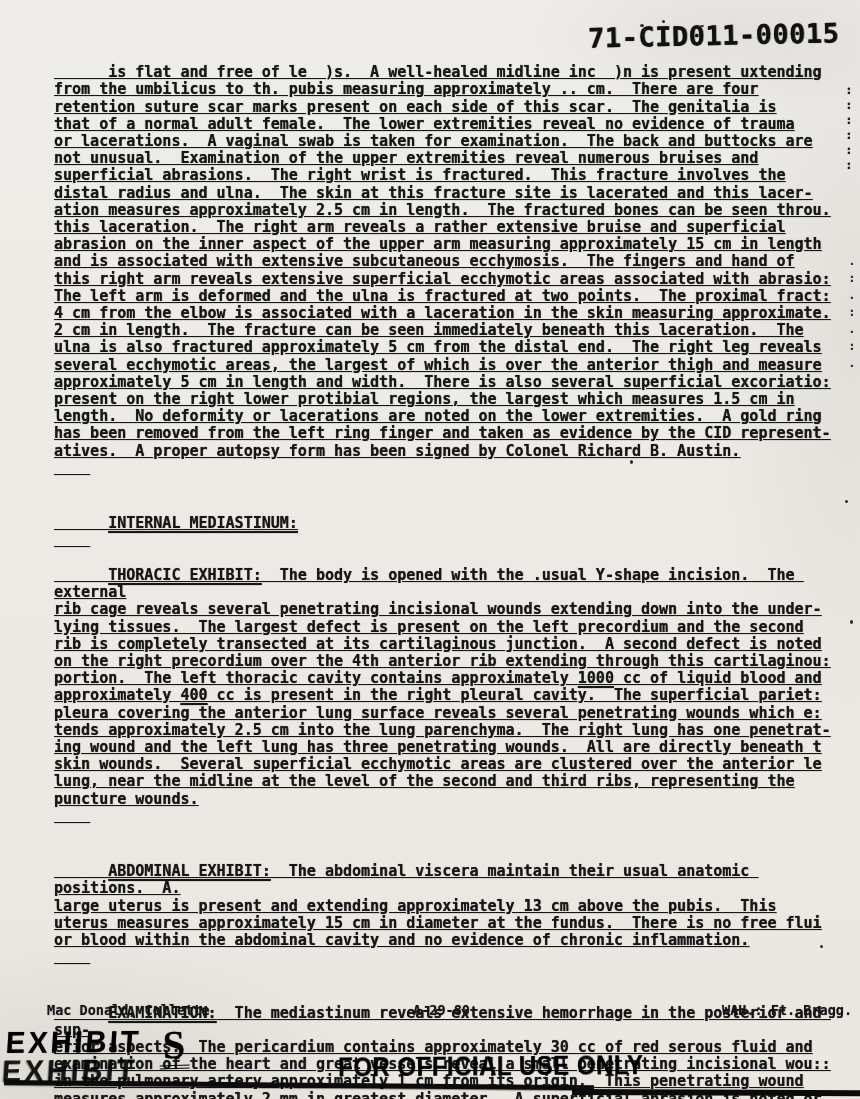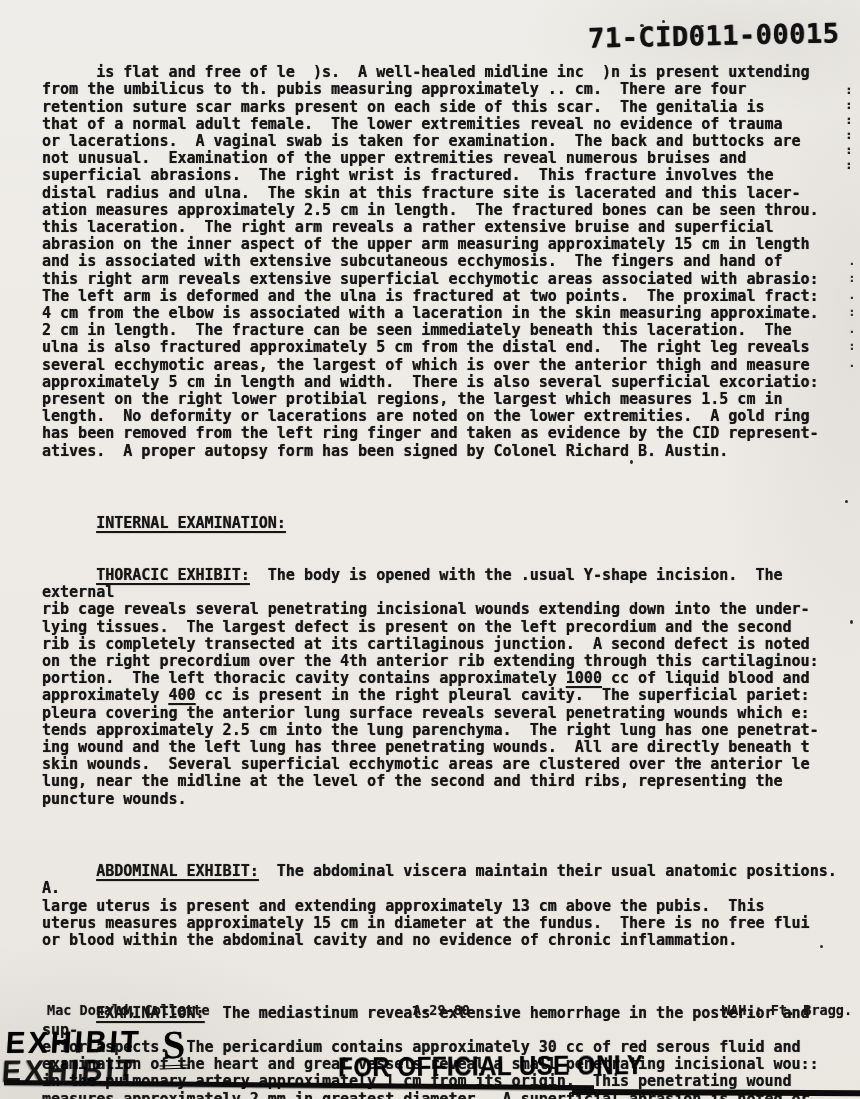--- a/index.html
+++ b/index.html
@@ -16,21 +16,21 @@
     color:#161616;
   }
 
   
   .body-text {
     position:absolute; left:38px; top:47px; width:806px;
     font-size:15px; line-height:17.2px; font-weight:700;
     letter-spacing:0px;
     text-shadow: 0 0 1px rgba(15,15,15,0.55), 0.3px 0.3px 0 rgba(20,20,20,0.35);
   }
-  .para { margin:0 0 21px 4px; white-space:pre-wrap; }
+  .para { margin:0 0 21px 16px; white-space:pre-wrap;text-decoration:underline; }
   .para.tight { margin-bottom:0; }
   .para.before-heart { margin-bottom:12px; }
   .sec-heading {
     text-decoration:underline;
     text-decoration-thickness:2px;
     text-underline-offset:3px;
   }
   .para u { text-decoration-thickness:1.5px; text-underline-offset:3px; }
 
   
@@ -143,21 +143,21 @@
 ulna is also fractured approximately 5 cm from the distal end.  The right leg reveals
 several ecchymotic areas, the largest of which is over the anterior thigh and measure
 approximately 5 cm in length and width.  There is also several superficial excoriatio:
 present on the right lower protibial regions, the largest which measures 1.5 cm in
 length.  No deformity or lacerations are noted on the lower extremities.  A gold ring
 has been removed from the left ring finger and taken as evidence by the CID represent-
 atives.  A proper autopsy form has been signed by Colonel Richard B. Austin.</span>
     </div>
 
     <div class="para tight">
-      <span class="sec-heading">INTERNAL EXAMINATION:</span>
+      <span class="sec-heading">INTERNAL MEDIASTINUM:</span>
     </div>
 
     <div class="para">
       <span class="sec-heading">THORACIC EXHIBIT:</span><span>  The body is opened with the .usual Y-shape incision.  The external
 rib cage reveals several penetrating incisional wounds extending down into the under-
 lying tissues.  The largest defect is present on the left precordium and the second
 rib is completely transected at its cartilaginous junction.  A second defect is noted
 on the right precordium over the 4th anterior rib extending through this cartilaginou:
 portion.  The left thoracic cavity contains approximately <u>1000</u> cc of liquid blood and
 approximately <u>400</u> cc is present in the right pleural cavity.  The superficial pariet:

